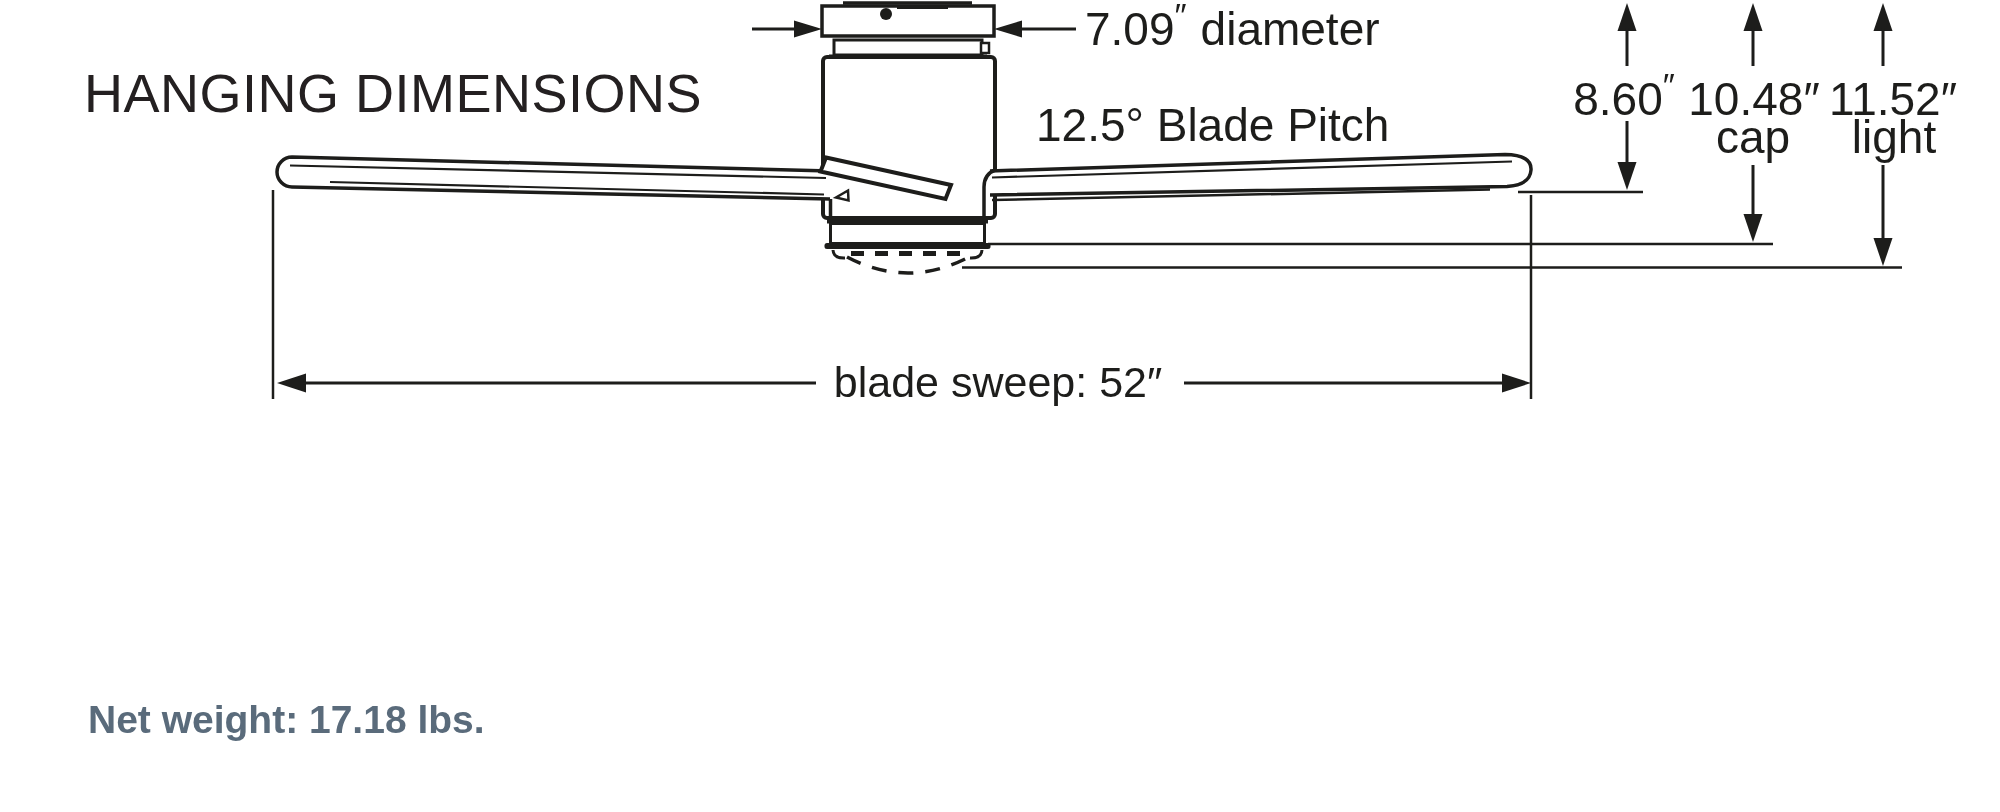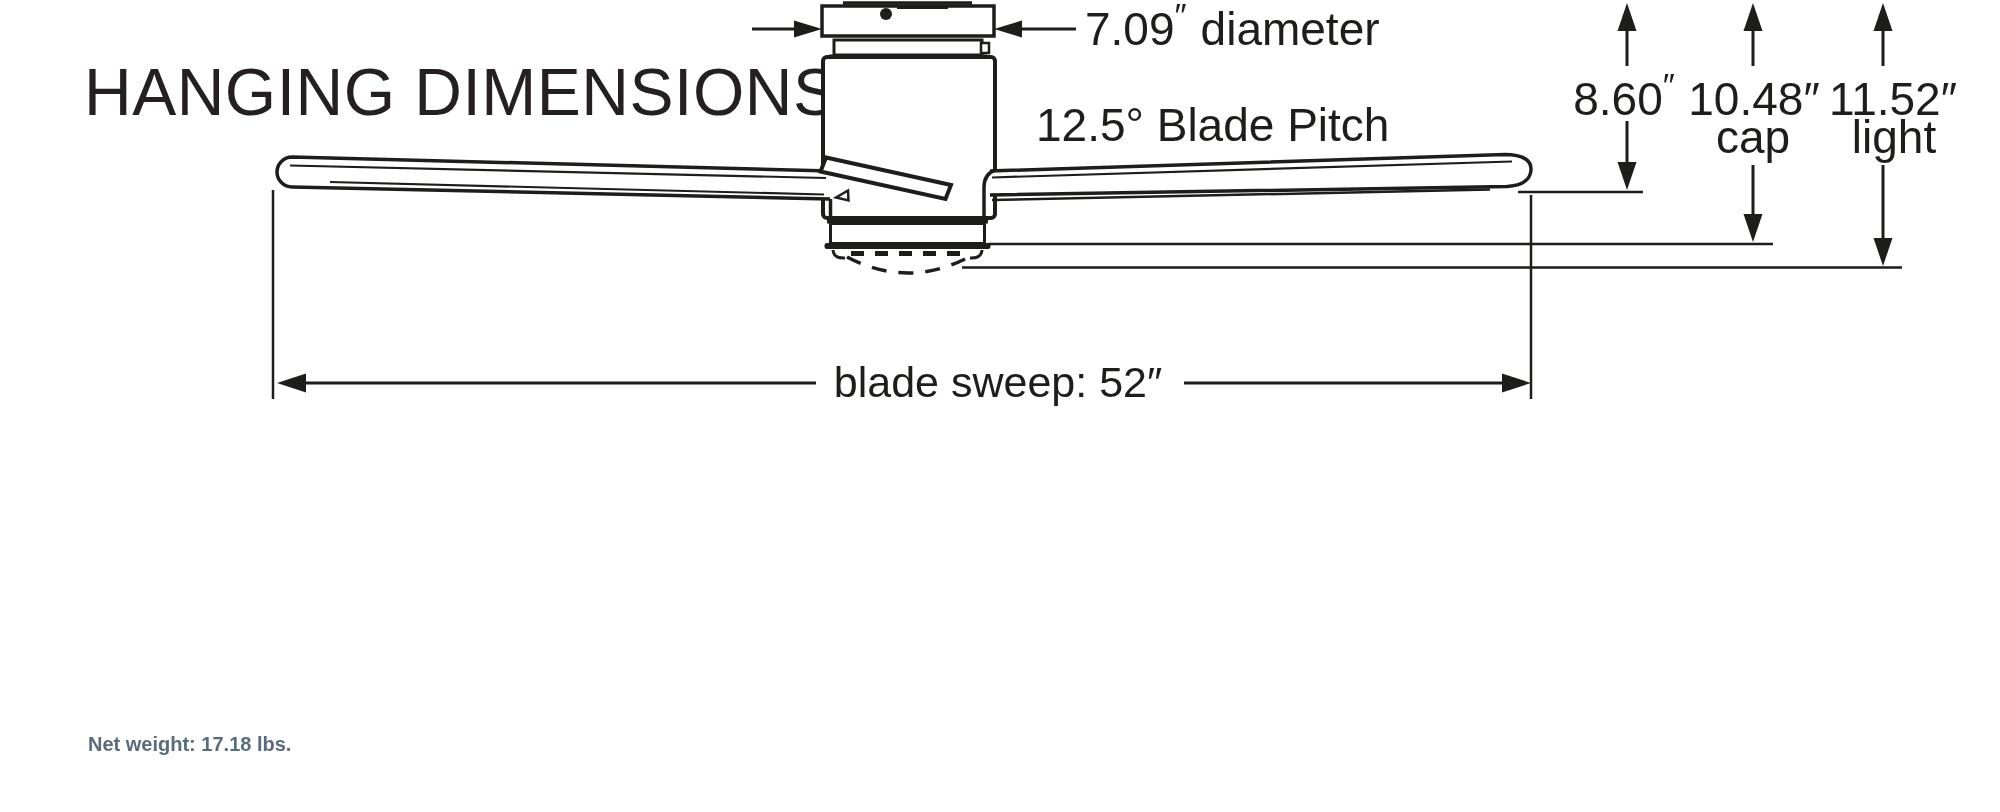--- a/index.html
+++ b/index.html
@@ -3,25 +3,25 @@
 <meta charset="utf-8">
 <style>
   html,body{margin:0;padding:0;}
   body{
     width:2000px;height:812px;position:relative;background:#ffffff;
     font-family:"Liberation Sans",sans-serif;overflow:hidden;
   }
   .stage{position:absolute;inset:0;}
   svg{position:absolute;left:0;top:0;}
   .title{
-    position:absolute;left:84px;top:56px;font-size:66px;line-height:1.1;
+    position:absolute;left:84px;top:64px;font-size:54px;line-height:1.1;
     color:#242021;font-weight:500;letter-spacing:.5px;white-space:nowrap;
   }
   .net-weight{
-    position:absolute;left:88px;top:732px;font-size:20px;line-height:1.2;
+    position:absolute;left:88px;top:697px;font-size:39px;line-height:1.2;
     color:#5a6b7b;font-weight:700;white-space:nowrap;
   }
   svg text{font-family:"Liberation Sans",sans-serif;fill:#1d1d1b;}
   .dim{font-size:46px;}
   .sweep{font-size:43px;}
   .ln{stroke:#1d1d1b;fill:none;}
   .fillw{fill:#ffffff;stroke:#1d1d1b;}
   .solid{fill:#1d1d1b;stroke:none;}
 </style>
 </head>

